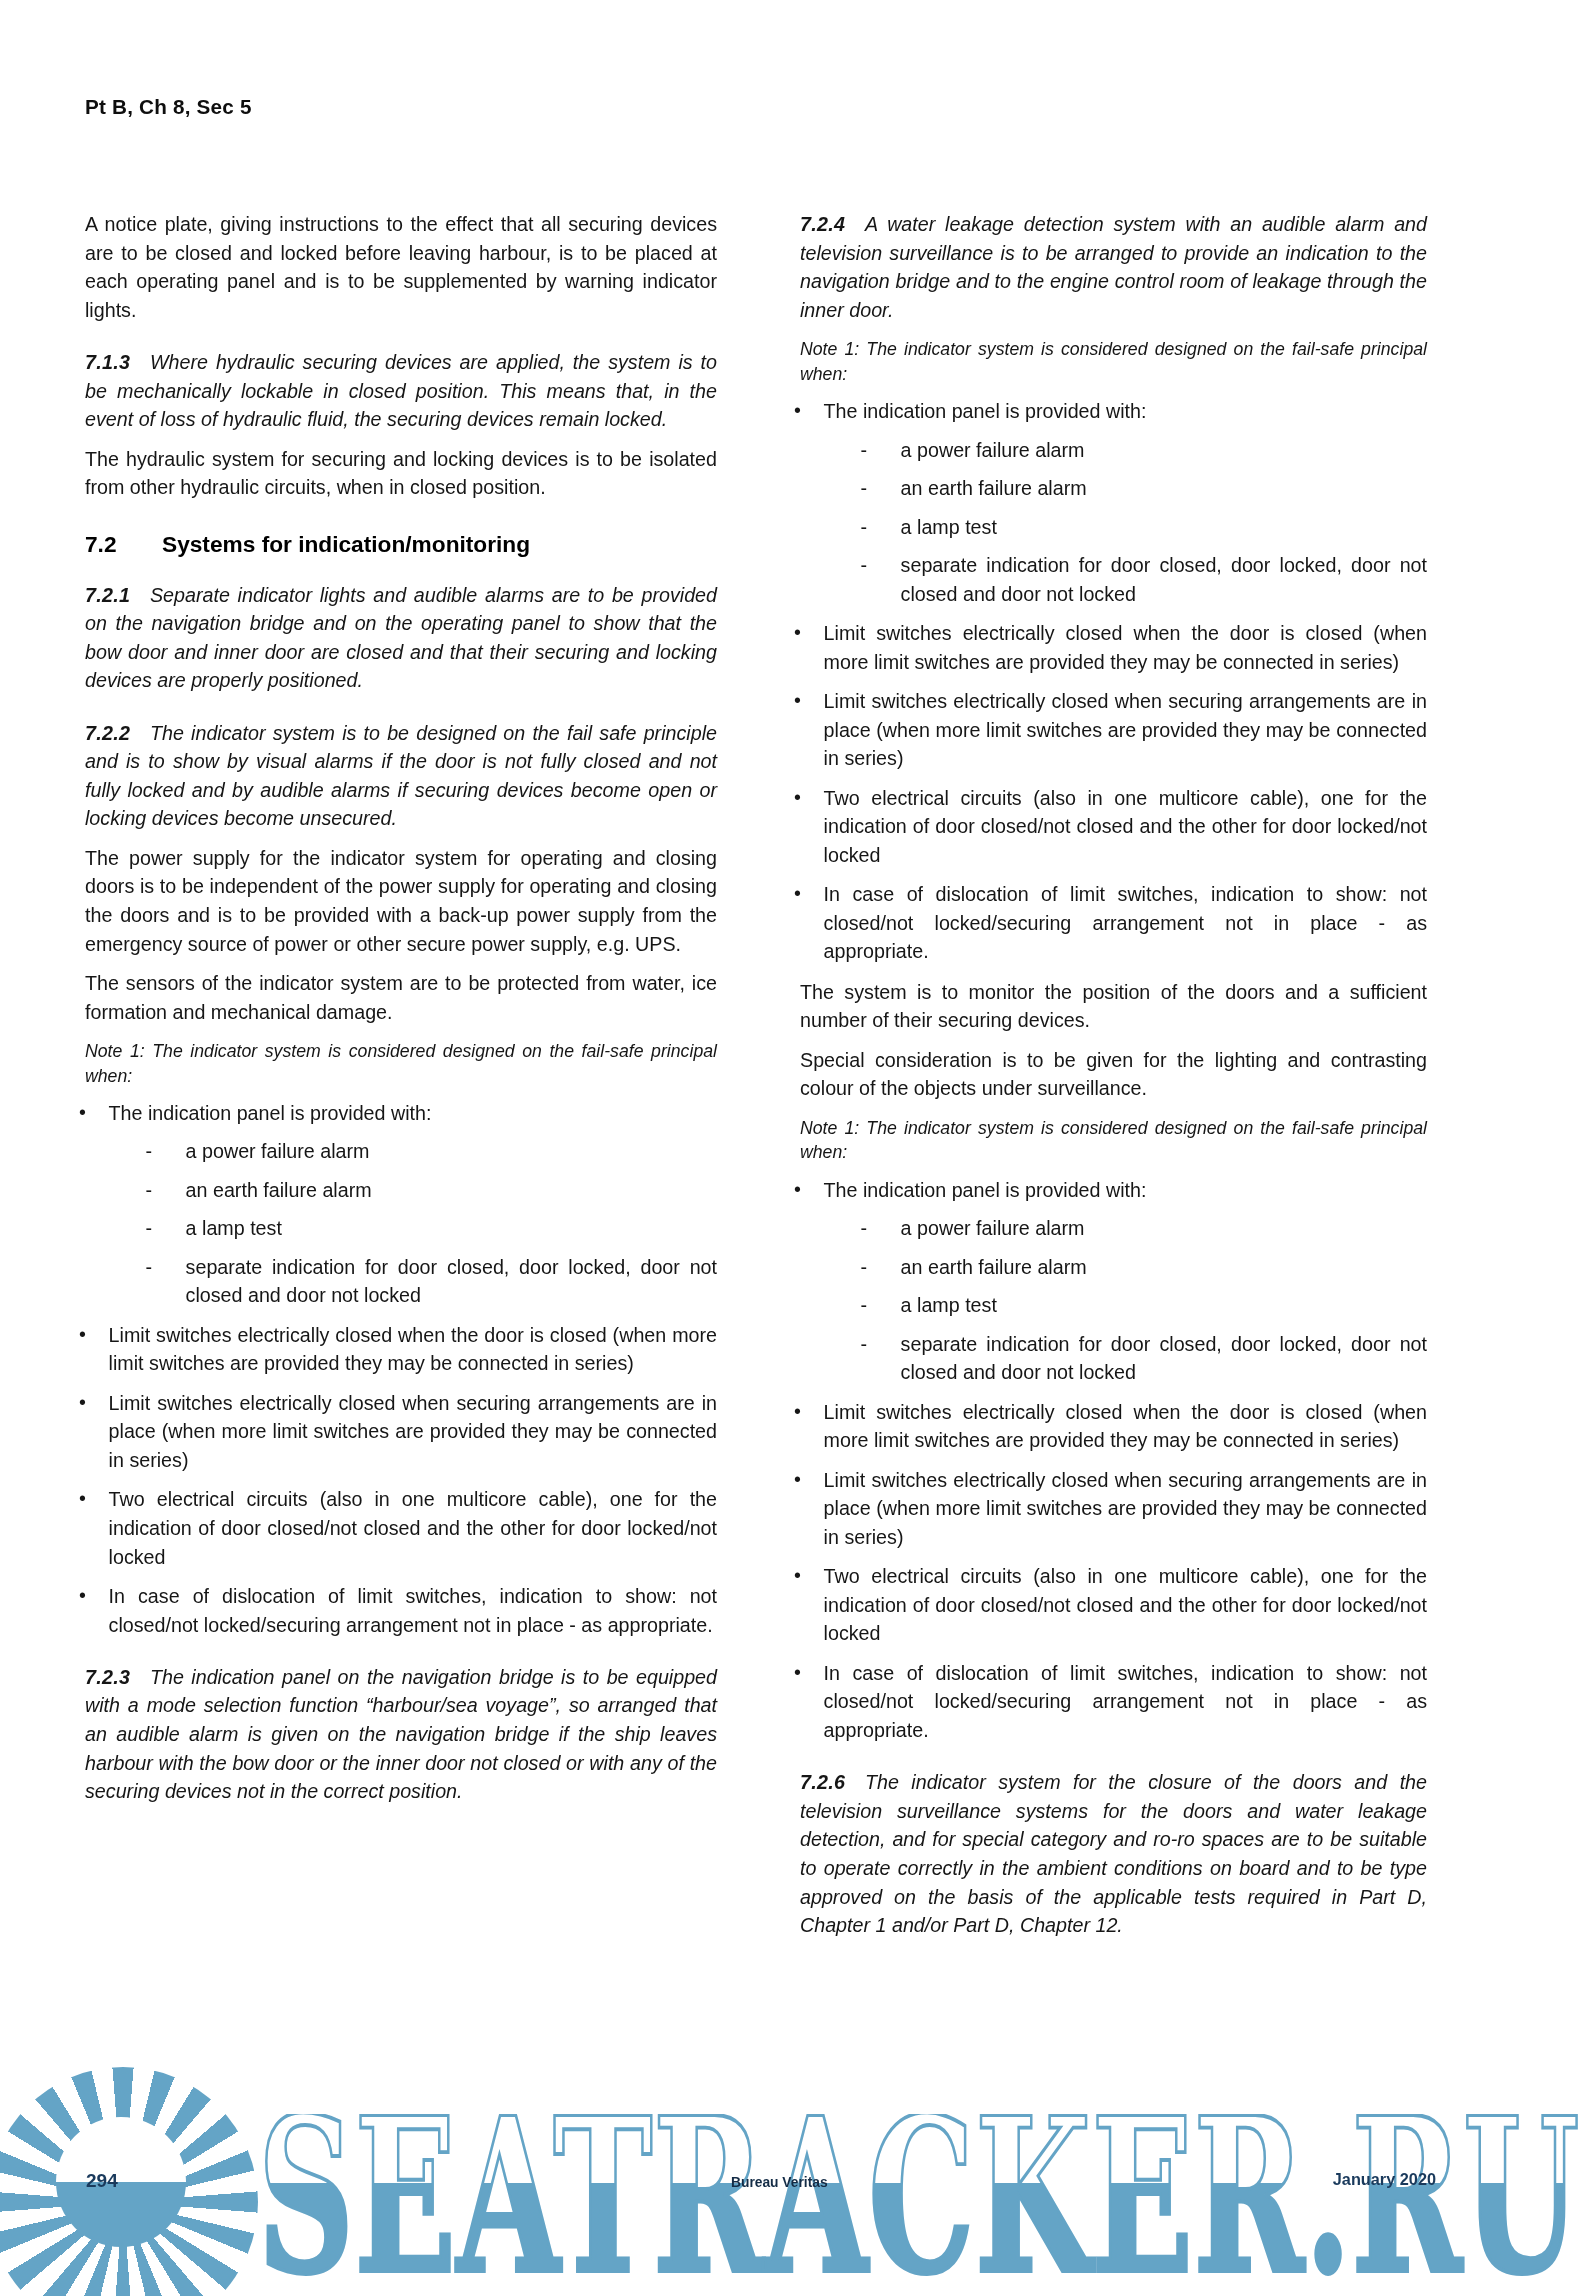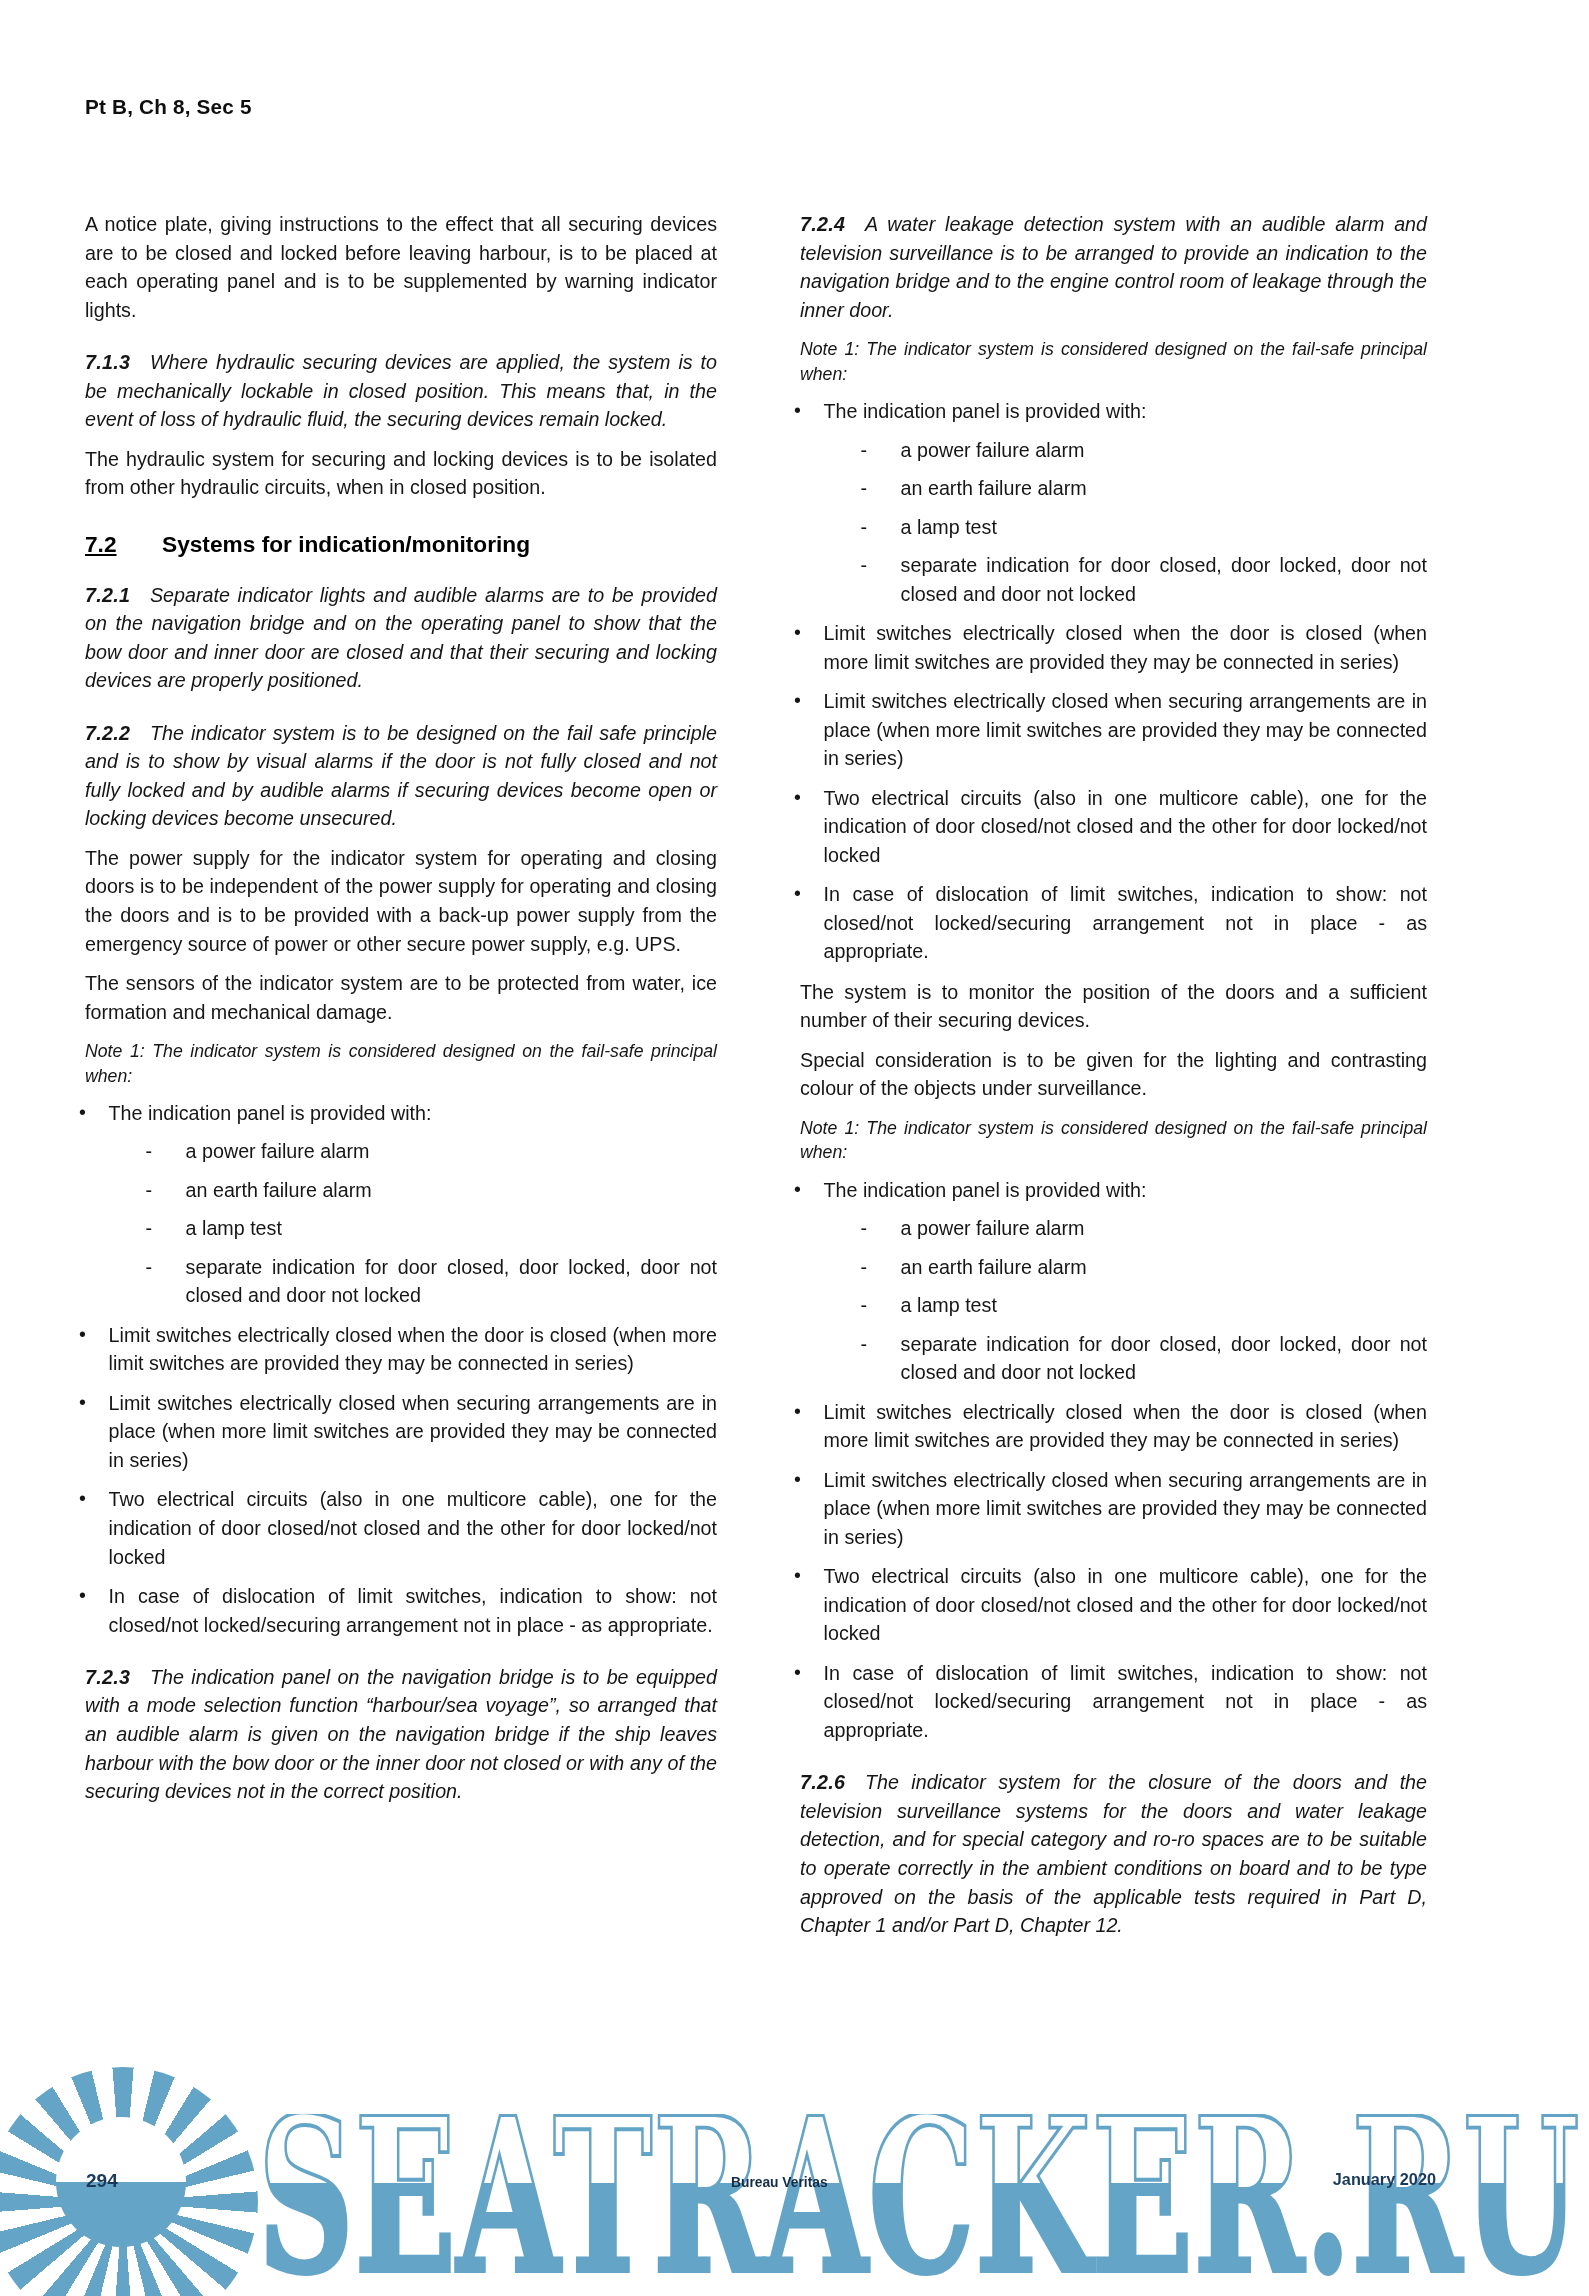--- a/index.html
+++ b/index.html
@@ -19,21 +19,21 @@
   .col { position:absolute; top:210px; z-index:2; font-size:19.7px; line-height:28.6px; text-align:justify; }
   .col-left  { left:85px;  width:632px; }
   .col-right { left:800px; width:627px; }
 
   .col p { margin:0 0 10.8px 0; }
   p.sec { margin-top:23.6px;font-style:italic; }
   .num { font-weight:bold; margin-right:19.7px; letter-spacing:0.3px; }
 
   h2.hd { display:flex; font-size:22.7px; line-height:27.6px; font-weight:bold;
           color:#000; margin:29.6px 0 21.7px 0; text-align:left; }
-  h2.hd .hnum { width:77px; flex:none;text-decoration:underline; }
+  h2.hd .hnum { width:77px; flex:none; }
 
   p.note { font-size:17.7px; line-height:24.6px; margin:12.8px 0 7.9px 0;font-style:italic; }
 
   ul.bullets { list-style:none; margin:0 0 11.8px 0; padding:0; }
   li.bullet { position:relative; padding-left:23.6px; margin:10.8px 0; }
   li.bullet::before { content:"\2022"; position:absolute; left:-5.9px; top:-1px; }
   ul.dashes { list-style:none; margin:9.9px 0 0 0; padding:0; }
   li.dash { position:relative; padding-left:77px; margin:9.9px 0; }
   li.dash::before { content:"-"; position:absolute; left:37px; }
 

